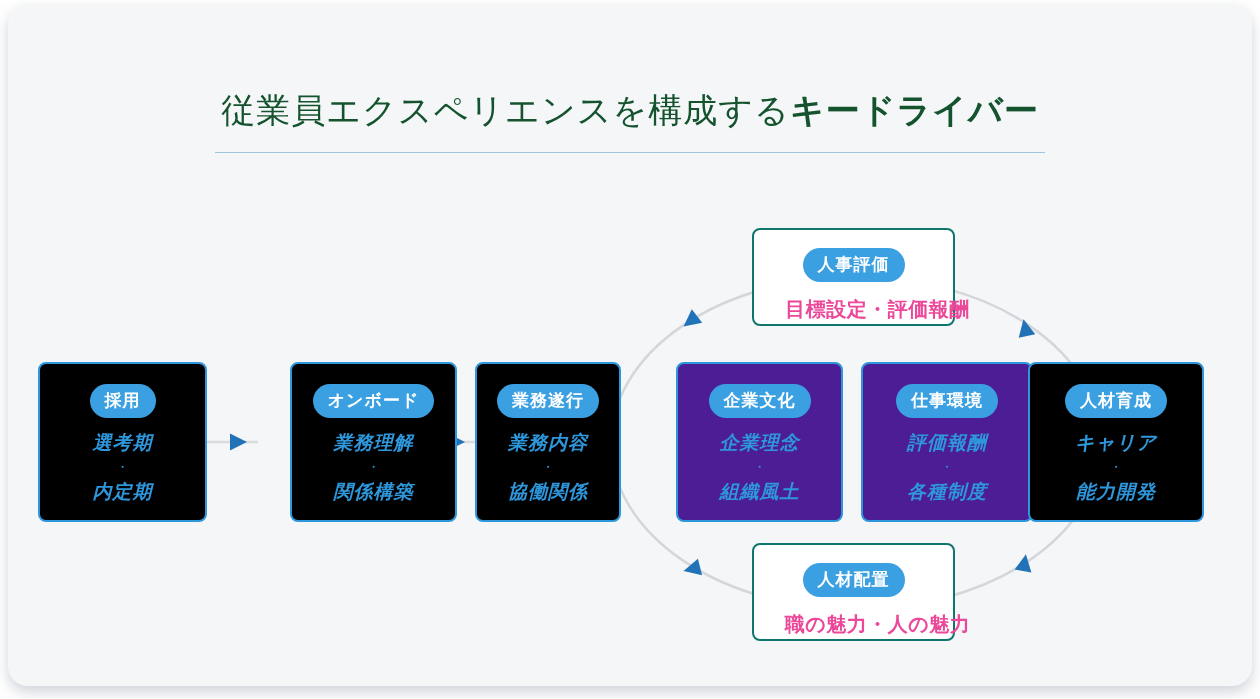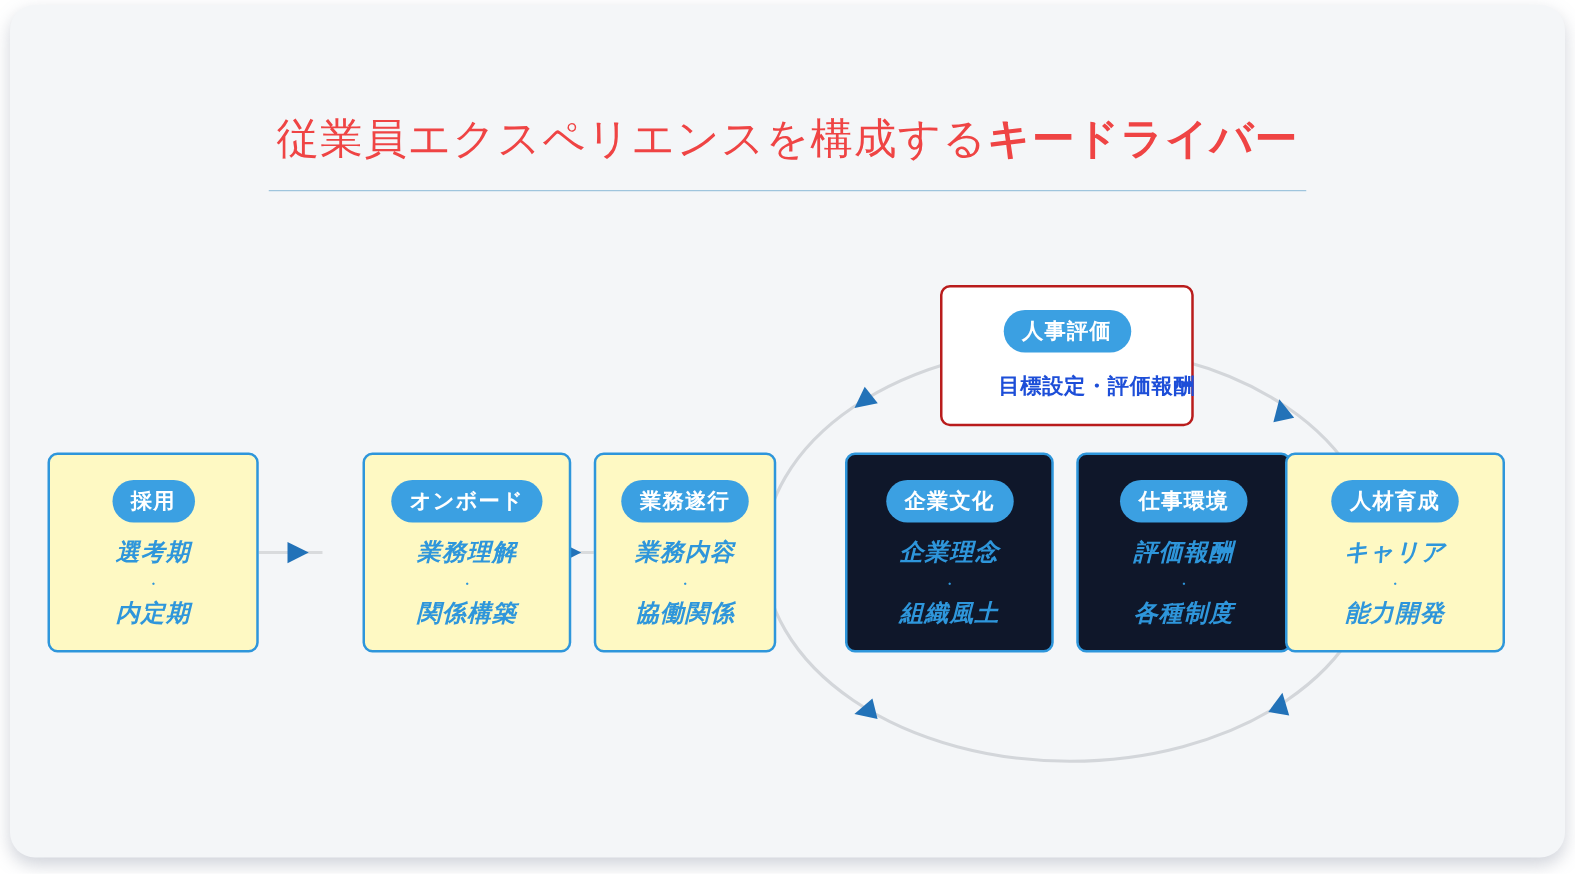--- a/index.html
+++ b/index.html
@@ -5,47 +5,47 @@
   * { margin:0; padding:0; box-sizing:border-box; }
   html,body { width:1260px; height:699px; background:#ffffff;
     font-family:"Liberation Sans", sans-serif; overflow:hidden; }
   .stage { position:relative; width:1260px; height:699px; }
 
   .panel { position:absolute; left:8px; top:4px; width:1244px; height:682px;
     background:#f4f6f8; border-radius:20px;
     box-shadow:0 6px 14px rgba(120,130,150,0.35); }
 
   .title-wrap { position:absolute; top:88px; left:0; width:100%; text-align:center; }
-  .title { display:inline-block; font-size:34px; color:#ef4444; letter-spacing:1px;
+  .title { display:inline-block; font-size:34px; color:#14532d; letter-spacing:1px;
     padding:0 6px 18px 6px; border-bottom:1px solid #9fc5dd; white-space:nowrap; }
   .title-bold { font-weight:bold; }
 
   .diagram-svg { position:absolute; left:0; top:0; width:1260px; height:699px; }
 
-  .flow-box { position:absolute; top:362px; height:160px; background:#fef9c3;
+  .flow-box { position:absolute; top:362px; height:160px; background:#000000;
     border:2px solid #2e96db; border-radius:8px;
     display:flex; flex-direction:column; align-items:center; }
-  .flow-box.tint { background:#0f172a; }
+  .flow-box.tint { background:#4c1d95; }
 
   .badge { margin-top:20px; background:#3ba0e2; color:#ffffff; font-weight:bold;
     font-size:17px; line-height:34px; height:34px; padding:0 15px;
     border-radius:17px; white-space:nowrap; letter-spacing:1px; }
 
   .bline { color:#2e96db; font-size:19px; font-weight:bold; line-height:26px;
     margin-top:12px; letter-spacing:1px; white-space:nowrap;font-style:italic; }
   .bdot  { color:#2e96db; font-size:12px; line-height:15px; margin-top:4px; }
   .bline2 { margin-top:4px; }
 
-  .cycle-box { position:absolute; left:752px; width:203px; height:113px;
-    background:#ffffff; border:2px solid #b91c1c; border-radius:8px;
+  .cycle-box { position:absolute; left:752px; width:203px; height:98px;
+    background:#ffffff; border:2px solid #0f766e; border-radius:8px;
     display:flex; flex-direction:column; align-items:center; }
   .cycle-box.top { top:228px; }
   .cycle-box.bottom { top:543px; }
   .cycle-box .badge { margin-top:18px; }
-  .cycle-text { color:#1d4ed8; font-size:17px; font-weight:bold; line-height:26px;
+  .cycle-text { color:#ec4899; font-size:20px; font-weight:bold; line-height:26px;
     margin-top:14px; letter-spacing:0.5px; white-space:nowrap;margin-left:48px; }
 </style>
 </head>
 <body>
 
 <div class="stage">
 
   <div class="panel"></div>
 
   <div class="title-wrap">
@@ -68,20 +68,24 @@
     <path d="M0,-8.5 L17,0 L0,8.5 Z" fill="#2272b8" transform="translate(1027,336) rotate(258)"></path>
     <path d="M0,-8.5 L17,0 L0,8.5 Z" fill="#2272b8" transform="translate(700,567) rotate(166)"></path>
     <path d="M0,-8.5 L17,0 L0,8.5 Z" fill="#2272b8" transform="translate(1023,571) rotate(280)"></path>
   </svg>
 
   <div class="cycle-box top">
     <div class="badge">人事評価</div>
     <div class="cycle-text">目標設定・評価報酬</div>
   </div>
 
+  <div class="cycle-box bottom">
+    <div class="badge">人材配置</div>
+    <div class="cycle-text">職の魅力・人の魅力</div>
+  </div>
 
   <div class="flow-box" style="left:38px;width:169px;">
     <div class="badge">採用</div>
     <div class="bline">選考期</div>
     <div class="bdot">・</div>
     <div class="bline bline2">内定期</div>
   </div>
 
   <div class="flow-box" style="left:258px;width:167px;margin-left:32px;">
     <div class="badge">オンボード</div>

